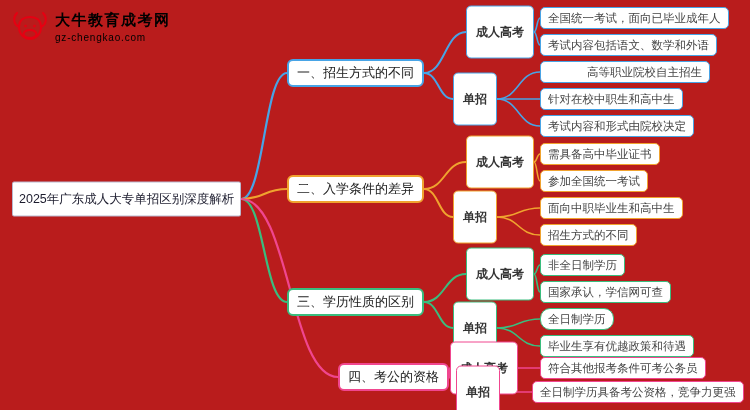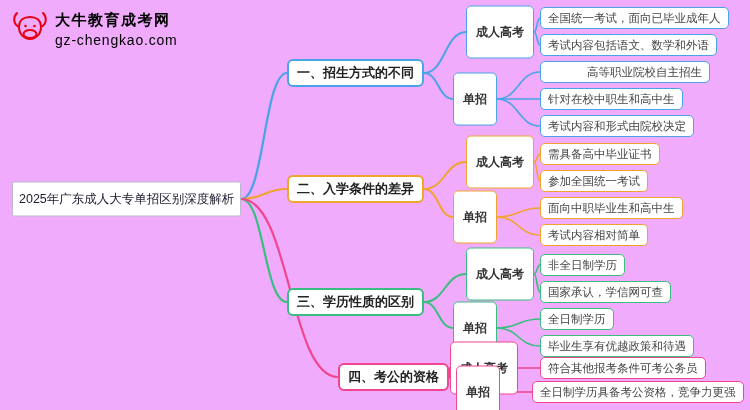--- a/index.html
+++ b/index.html
@@ -1,47 +1,47 @@
 <!DOCTYPE html>
 <html><head>
 <meta charset="utf-8">
 <style>
   * { margin:0; padding:0; box-sizing:border-box; }
   html,body { background:#ffffff; }
   .stage {
-    position:relative; width:750px; height:410px; background:#f0abfc;
+    position:relative; width:750px; height:410px; background:#b91c1c;
     overflow:hidden; font-family:"Liberation Sans","DejaVu Sans",sans-serif;
   }
   #links { position:absolute; left:0; top:0; pointer-events:none; }
   .node {
     position:absolute; transform:translateY(-50%);
     background:#fff; white-space:nowrap; color:#333; z-index:2;
   }
   .root-node {
     font-size:12.5px; font-weight:normal; color:#1c1c2e;
     border:1.5px solid; border-radius:2px; padding:8px 6px;
   }
   .branch-label {
-    font-size:13px; font-weight:bold; color:#222;
+    font-size:13px; font-weight:normal; color:#222;
     border:2px solid; border-radius:6px; padding:3px 8px;
   }
   .child-node {
     font-size:12px; font-weight:bold; color:#333;
     border:1.5px solid; border-radius:5px; padding:17px 9px;
   }
   .leaf-node {
     font-size:11.5px; color:#444;
     border:1.5px solid; border-radius:5px; padding:2.5px 7px;
   }
   .logo {
     position:absolute; left:10px; top:8px; z-index:3;
     display:flex; align-items:flex-start; gap:5px;
   }
   .logo-title { font-weight:bold; font-size:15px; letter-spacing:1.5px; line-height:1.2; margin-top:3px; }
-  .logo-sub { font-size:14px; letter-spacing:0.8px; margin-top:3px; }
+  .logo-sub { font-size:10px; letter-spacing:0.8px; margin-top:3px; }
 </style>
 </head>
 <body>
 
 <div class="stage">
   <svg id="links" width="750" height="410">
       <path d="M241.3125 199 C 264.15625 199, 264.15625 73, 287 73" stroke="#48a4e6" fill="none" stroke-width="2.2" stroke-linecap="round"></path>
       <path d="M424 73 C 445 73, 445 32, 466 32" stroke="#48a4e6" fill="none" stroke-width="2" stroke-linecap="round"></path>
       <path d="M534 32 C 537 32, 537 18, 540 18" stroke="#48a4e6" fill="none" stroke-width="1.6" stroke-linecap="round"></path>
       <path d="M534 32 C 537 32, 537 45, 540 45" stroke="#48a4e6" fill="none" stroke-width="1.6" stroke-linecap="round"></path>
@@ -94,27 +94,27 @@
       <div class="node child-node" style="left: 453px; top: 99px; border-color: rgb(72, 164, 230);">单招</div>
       <div class="node leaf-node" style="left: 540px; top: 72px; border-color: rgb(72, 164, 230); padding-left: 46px;">高等职业院校自主招生</div>
       <div class="node leaf-node" style="left: 540px; top: 99px; border-color: rgb(72, 164, 230);">针对在校中职生和高中生</div>
       <div class="node leaf-node" style="left: 540px; top: 126px; border-color: rgb(72, 164, 230);">考试内容和形式由院校决定</div>
       <div class="node branch-label" style="left: 287px; top: 189px; border-color: rgb(240, 163, 47);">二、入学条件的差异</div>
       <div class="node child-node" style="left: 466px; top: 162px; border-color: rgb(240, 163, 47);">成人高考</div>
       <div class="node leaf-node" style="left: 540px; top: 154px; border-color: rgb(240, 163, 47);">需具备高中毕业证书</div>
       <div class="node leaf-node" style="left: 540px; top: 181px; border-color: rgb(240, 163, 47);">参加全国统一考试</div>
       <div class="node child-node" style="left: 453px; top: 217px; border-color: rgb(240, 163, 47);">单招</div>
       <div class="node leaf-node" style="left: 540px; top: 208px; border-color: rgb(240, 163, 47);">面向中职毕业生和高中生</div>
-      <div class="node leaf-node" style="left: 540px; top: 235px; border-color: rgb(240, 163, 47);">考试内容相对简单</div>
+      <div class="node leaf-node" style="left: 540px; top: 235px; border-color: rgb(240, 163, 47);">招生方式的不同</div>
       <div class="node branch-label" style="left: 287px; top: 302px; border-color: rgb(58, 189, 126);">三、学历性质的区别</div>
       <div class="node child-node" style="left: 466px; top: 274px; border-color: rgb(58, 189, 126);">成人高考</div>
       <div class="node leaf-node" style="left: 540px; top: 265px; border-color: rgb(58, 189, 126);">非全日制学历</div>
       <div class="node leaf-node" style="left: 540px; top: 292px; border-color: rgb(58, 189, 126);">国家承认，学信网可查</div>
       <div class="node child-node" style="left: 453px; top: 328px; border-color: rgb(58, 189, 126);">单招</div>
-      <div class="node leaf-node" style="left: 540px; top: 319px; border-color: rgb(58, 189, 126);">全日制学历</div>
+      <div class="node leaf-node" style="left: 540px; top: 319px; border-color: rgb(58, 189, 126); border-radius: 10px;">全日制学历</div>
       <div class="node leaf-node" style="left: 540px; top: 346px; border-color: rgb(58, 189, 126);">毕业生享有优越政策和待遇</div>
       <div class="node branch-label" style="left: 338px; top: 377px; border-color: rgb(240, 70, 143);">四、考公的资格</div>
       <div class="node child-node" style="left: 450px; top: 368px; border-color: rgb(240, 70, 143);">成人高考</div>
       <div class="node leaf-node" style="left: 540px; top: 368px; border-color: rgb(240, 70, 143);">符合其他报考条件可考公务员</div>
       <div class="node child-node" style="left: 456px; top: 392px; border-color: rgb(240, 70, 143);">单招</div>
       <div class="node leaf-node" style="left: 532px; top: 392px; border-color: rgb(240, 70, 143);">全日制学历具备考公资格，竞争力更强</div>
     </div>
 </div>
 
 </body></html>

